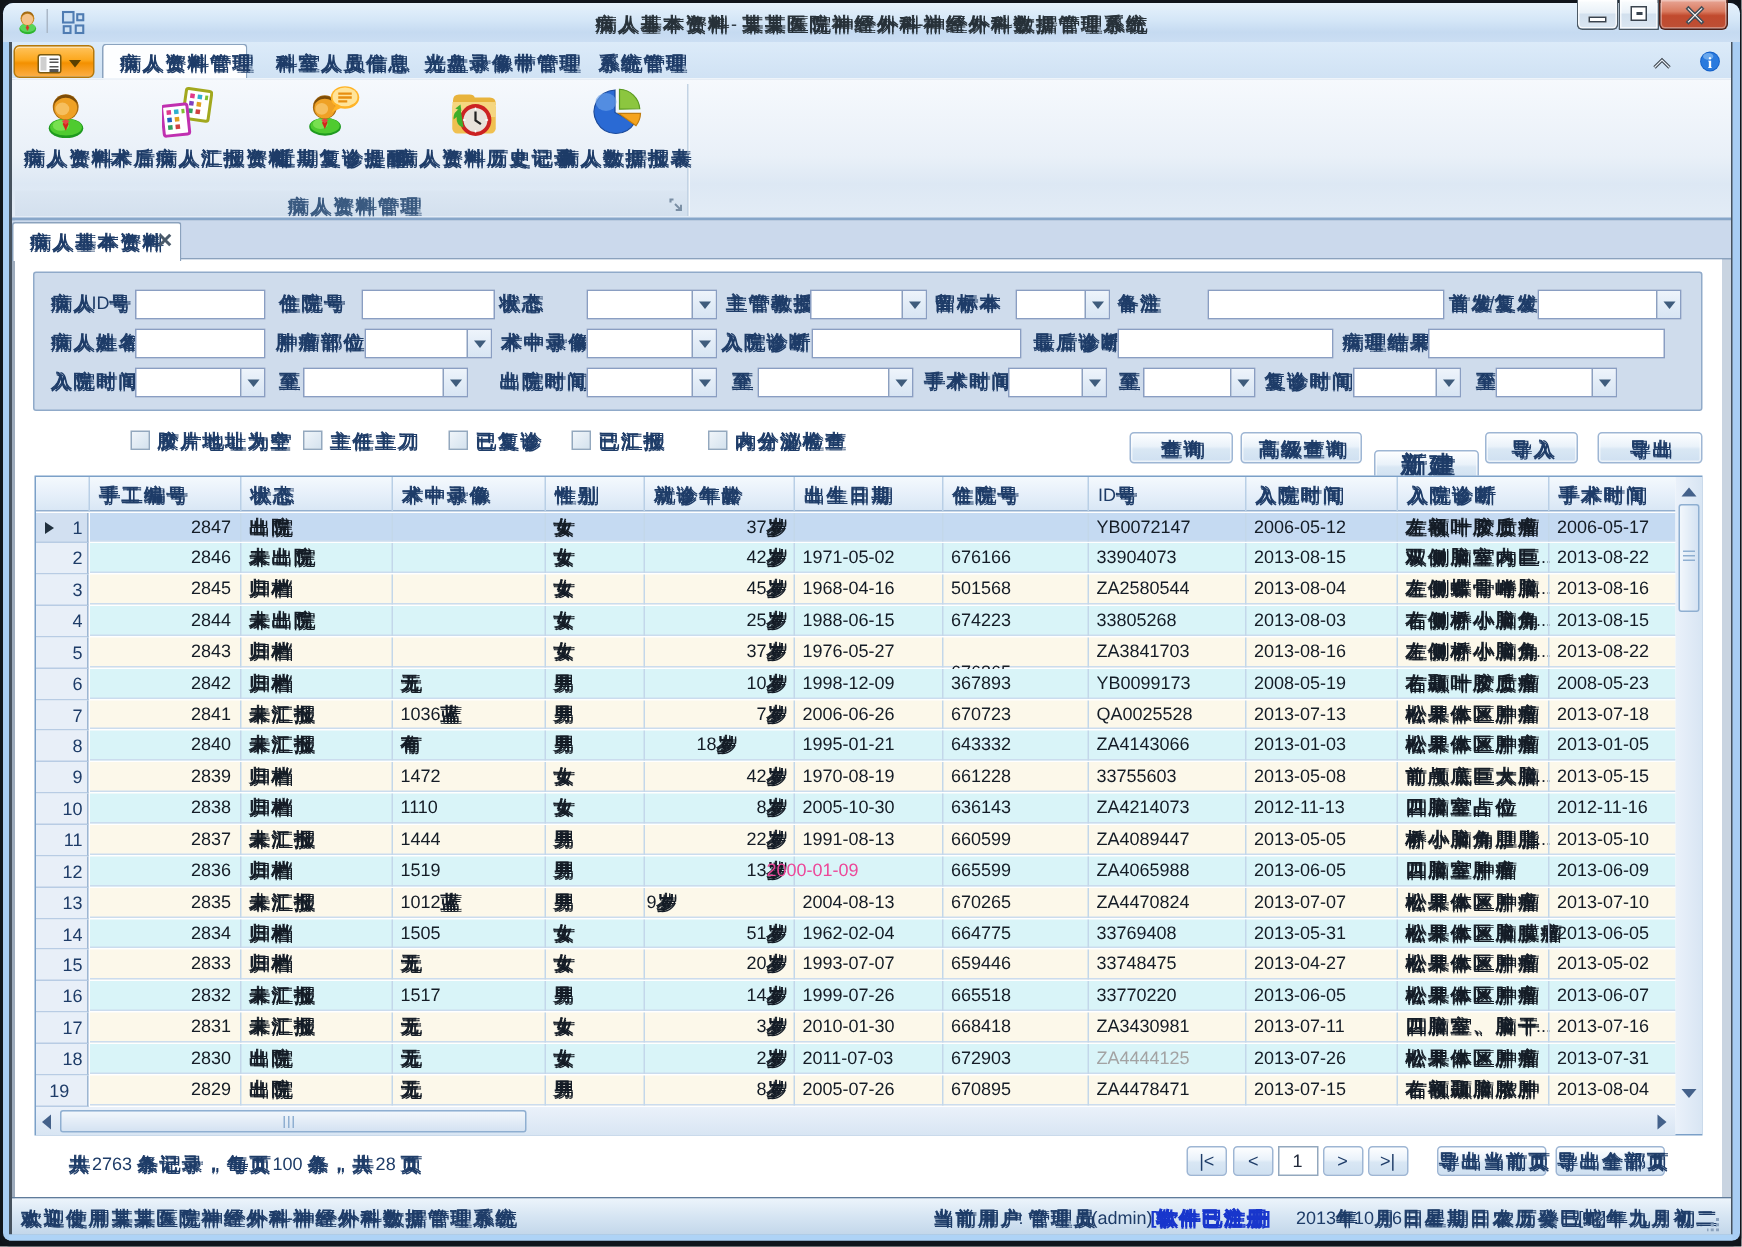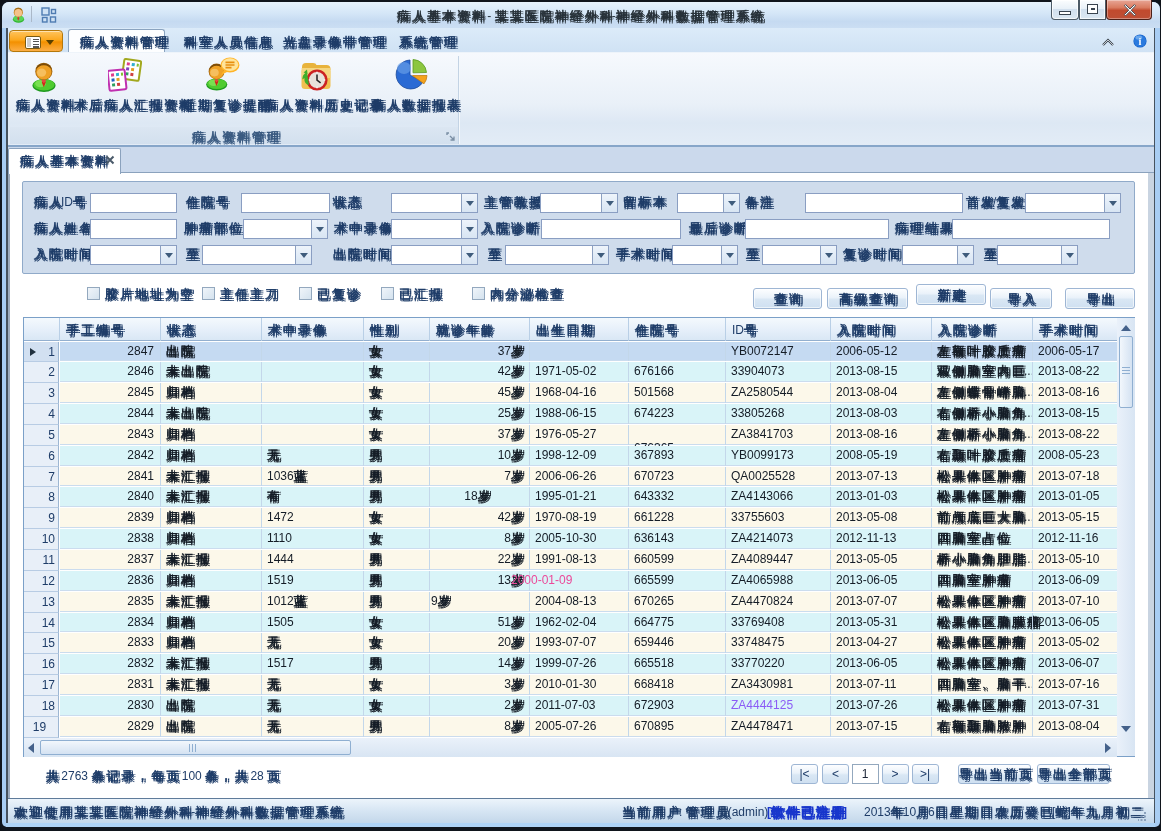--- a/index.html
+++ b/index.html
@@ -243,21 +243,21 @@
 <div class="ab" style="left:202px;top:287px;width:13px;height:13px;background:linear-gradient(135deg,#f0f5fa,#d4e2ee);border:1px solid #93a8be"></div>
 <div class="lbl" style="left:220px;top:284.5px"><span class="z">主任主刀</span></div>
 <div class="ab" style="left:299px;top:287px;width:13px;height:13px;background:linear-gradient(135deg,#f0f5fa,#d4e2ee);border:1px solid #93a8be"></div>
 <div class="lbl" style="left:317px;top:284.5px"><span class="z">已复诊</span></div>
 <div class="ab" style="left:381px;top:287px;width:13px;height:13px;background:linear-gradient(135deg,#f0f5fa,#d4e2ee);border:1px solid #93a8be"></div>
 <div class="lbl" style="left:399px;top:284.5px"><span class="z">已汇报</span></div>
 <div class="ab" style="left:472px;top:287px;width:13px;height:13px;background:linear-gradient(135deg,#f0f5fa,#d4e2ee);border:1px solid #93a8be"></div>
 <div class="lbl" style="left:490px;top:284.5px"><span class="z">内分泌检查</span></div>
 <div class="ab" style="left:753px;top:288px;width:69px;height:21px;border:1px solid #9eb6d4;border-radius:3px;background:linear-gradient(180deg,#fdfeff,#eaf2fa 45%,#d9e7f4 55%,#cfe0f1);box-shadow:inset 0 0 0 1px rgba(255,255,255,.6);color:#1e3c68;text-align:center;line-height:20px;font-size:12px;white-space:nowrap"><span class="z">查询</span></div>
 <div class="ab" style="left:827px;top:288px;width:81px;height:21px;border:1px solid #9eb6d4;border-radius:3px;background:linear-gradient(180deg,#fdfeff,#eaf2fa 45%,#d9e7f4 55%,#cfe0f1);box-shadow:inset 0 0 0 1px rgba(255,255,255,.6);color:#1e3c68;text-align:center;line-height:20px;font-size:12px;white-space:nowrap"><span class="z">高级查询</span></div>
-<div class="ab" style="left:916px;top:284px;width:70px;height:21px;border:1px solid #9eb6d4;border-radius:3px;background:linear-gradient(180deg,#fdfeff,#eaf2fa 45%,#d9e7f4 55%,#cfe0f1);box-shadow:inset 0 0 0 1px rgba(255,255,255,.6);color:#1e3c68;text-align:center;line-height:20px;font-size:12px;white-space:nowrap"><span class="z">新建</span></div>
+<div class="ab" style="left:916px;top:300px;width:70px;height:21px;border:1px solid #9eb6d4;border-radius:3px;background:linear-gradient(180deg,#fdfeff,#eaf2fa 45%,#d9e7f4 55%,#cfe0f1);box-shadow:inset 0 0 0 1px rgba(255,255,255,.6);color:#1e3c68;text-align:center;line-height:20px;font-size:16px;white-space:nowrap"><span class="z">新建</span></div>
 <div class="ab" style="left:990px;top:288px;width:62px;height:21px;border:1px solid #9eb6d4;border-radius:3px;background:linear-gradient(180deg,#fdfeff,#eaf2fa 45%,#d9e7f4 55%,#cfe0f1);box-shadow:inset 0 0 0 1px rgba(255,255,255,.6);color:#1e3c68;text-align:center;line-height:20px;font-size:12px;white-space:nowrap"><span class="z">导入</span></div>
 <div class="ab" style="left:1065px;top:288px;width:70px;height:21px;border:1px solid #9eb6d4;border-radius:3px;background:linear-gradient(180deg,#fdfeff,#eaf2fa 45%,#d9e7f4 55%,#cfe0f1);box-shadow:inset 0 0 0 1px rgba(255,255,255,.6);color:#1e3c68;text-align:center;line-height:20px;font-size:12px;white-space:nowrap"><span class="z">导出</span></div>
 <div class="ab" style="left:23px;top:316.5px;width:1112px;height:440px;border:1px solid #7ba0c8;background:#fff"></div>
 <div class="ab" style="left:24px;top:317.5px;width:1093px;height:23.5px;background:linear-gradient(180deg,#f4f9fd,#e7f0fa 50%,#d9e7f5);border-bottom:1px solid #93afcf"></div>
 <div class="ab" style="left:59px;top:317.5px;width:1px;height:23.5px;background:#b9cfe6"></div>
 <div class="ab" style="left:66px;top:322px;color:#1e3c68;white-space:nowrap"><span class="z">手工编号</span></div>
 <div class="ab" style="left:160px;top:317.5px;width:1px;height:23.5px;background:#b9cfe6"></div>
 <div class="ab" style="left:167px;top:322px;color:#1e3c68;white-space:nowrap"><span class="z">状态</span></div>
 <div class="ab" style="left:261px;top:317.5px;width:1px;height:23.5px;background:#b9cfe6"></div>
 <div class="ab" style="left:268px;top:322px;color:#1e3c68;white-space:nowrap"><span class="z">术中录像</span></div>
@@ -689,21 +689,21 @@
 <div class="ab" style="left:267px;top:695.95px;height:19.85px;line-height:19.85px;color:#141c26;white-space:nowrap"><span class="z">无</span></div>
 <div class="ab" style="left:363px;top:695.95px;width:1px;height:19.85px;background:#c3d7ea"></div>
 <div class="ab" style="left:369px;top:695.95px;height:19.85px;line-height:19.85px;color:#141c26;white-space:nowrap"><span class="z">女</span></div>
 <div class="ab" style="left:429px;top:695.95px;width:1px;height:19.85px;background:#c3d7ea"></div>
 <div class="ab" style="left:431px;top:695.95px;width:92px;height:19.85px;line-height:19.85px;text-align:right;color:#141c26;white-space:nowrap">2<span class="z">岁</span></div>
 <div class="ab" style="left:529px;top:695.95px;width:1px;height:19.85px;background:#c3d7ea"></div>
 <div class="ab" style="left:535px;top:695.95px;height:19.85px;line-height:19.85px;color:#141c26;white-space:nowrap">2011-07-03</div>
 <div class="ab" style="left:628px;top:695.95px;width:1px;height:19.85px;background:#c3d7ea"></div>
 <div class="ab" style="left:634px;top:695.95px;height:19.85px;line-height:19.85px;color:#141c26;white-space:nowrap">672903</div>
 <div class="ab" style="left:725px;top:695.95px;width:1px;height:19.85px;background:#c3d7ea"></div>
-<div class="ab" style="left:731px;top:695.95px;height:19.85px;line-height:19.85px;color:#8b5cf6;white-space:nowrap">ZA4444125</div>
+<div class="ab" style="left:731px;top:695.95px;height:19.85px;line-height:19.85px;color:#a3a3a3;white-space:nowrap">ZA4444125</div>
 <div class="ab" style="left:830px;top:695.95px;width:1px;height:19.85px;background:#c3d7ea"></div>
 <div class="ab" style="left:836px;top:695.95px;height:19.85px;line-height:19.85px;color:#141c26;white-space:nowrap">2013-07-26</div>
 <div class="ab" style="left:931px;top:695.95px;width:1px;height:19.85px;background:#c3d7ea"></div>
 <div class="ab" style="left:937px;top:695.95px;height:19.85px;line-height:19.85px;color:#141c26;white-space:nowrap"><span class="z">松果体区肿瘤</span></div>
 <div class="ab" style="left:1032px;top:695.95px;width:1px;height:19.85px;background:#c3d7ea"></div>
 <div class="ab" style="left:1038px;top:695.95px;height:19.85px;line-height:19.85px;color:#141c26;white-space:nowrap">2013-07-31</div>
 <div class="ab" style="left:24px;top:716.80px;width:35px;height:20.85px;background:#e8eff8;border-bottom:1px solid #b8cce4;border-right:1px solid #9db6d2"></div>
 <div class="ab" style="left:24px;top:716.80px;width:31px;height:20.85px;line-height:20.85px;text-align:center;color:#1e3c68">19</div>
 <div class="ab" style="left:60px;top:716.80px;width:1057px;height:19.85px;background:#fcf8ea;border-bottom:1px solid #cbdcee"></div>
 <div class="ab" style="left:61px;top:716.80px;width:93px;height:19.85px;line-height:19.85px;text-align:right;color:#141c26;white-space:nowrap">2829</div>

